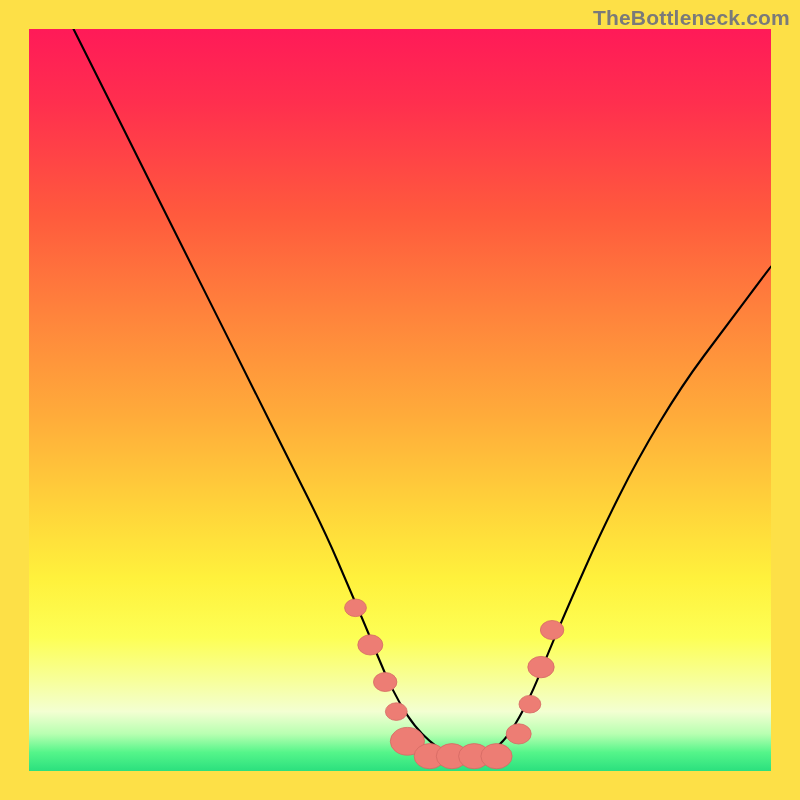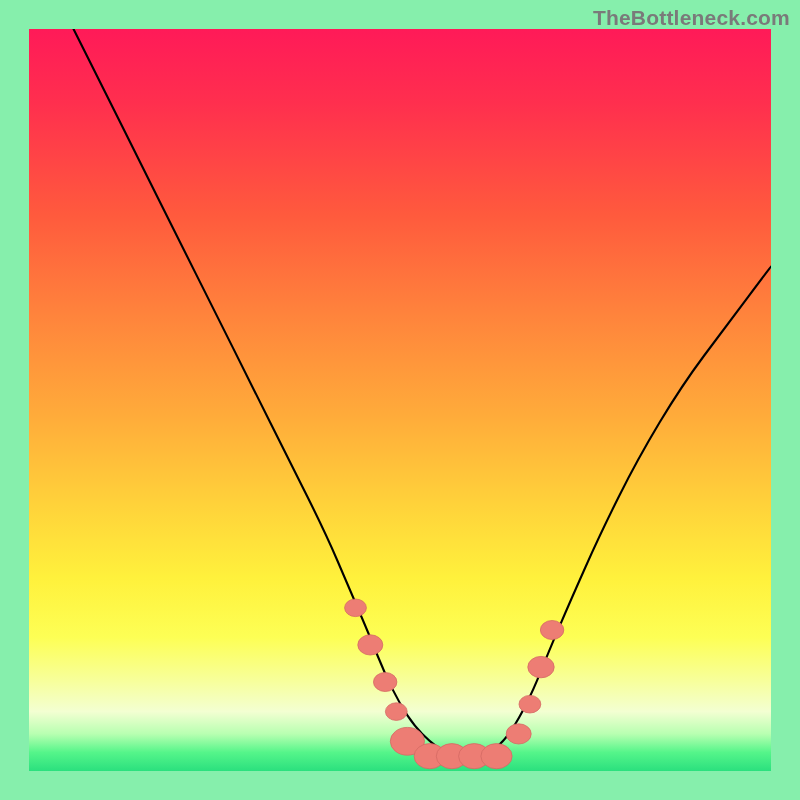--- a/index.html
+++ b/index.html
@@ -7,21 +7,21 @@
     padding: 0;
     width: 800px;
     height: 800px;
     overflow: hidden;
     background: #000;
     font-family: Arial, Helvetica, sans-serif;
   }
   .frame {
     position: absolute;
     inset: 0;
-    background: #86efac;
+    background: #fde047;
   }
   .plot {
     position: absolute;
     left: 29px;
     top: 29px;
     width: 742px;
     height: 742px;
     overflow: hidden;
   }
   .gradient {

